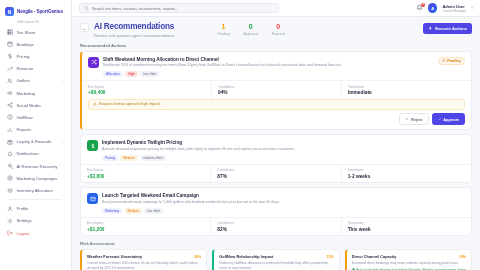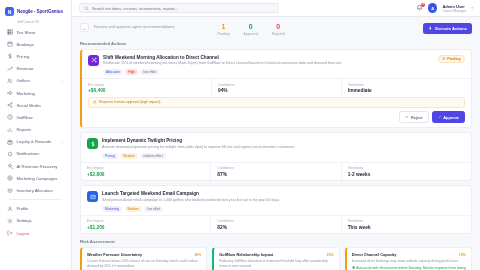--- a/index.html
+++ b/index.html
@@ -326,20 +326,21 @@
         </div>
         <span class="chev">▾</span>
       </div>
     </div>
 
     <div class="page">
 
       <div class="page-head">
         <div class="back-btn">←</div>
         <div>
+          <div class="page-title">AI Recommendations</div>
           <div class="page-sub">Review and approve agent recommendations</div>
         </div>
         <div class="stats">
           <div class="stat">
             <div class="stat-val" style="color:#f59e0b">1</div>
             <div class="stat-lbl">Pending</div>
           </div>
           <div class="stat">
             <div class="stat-val" style="color:#16a34a">0</div>
             <div class="stat-lbl">Approved</div>

